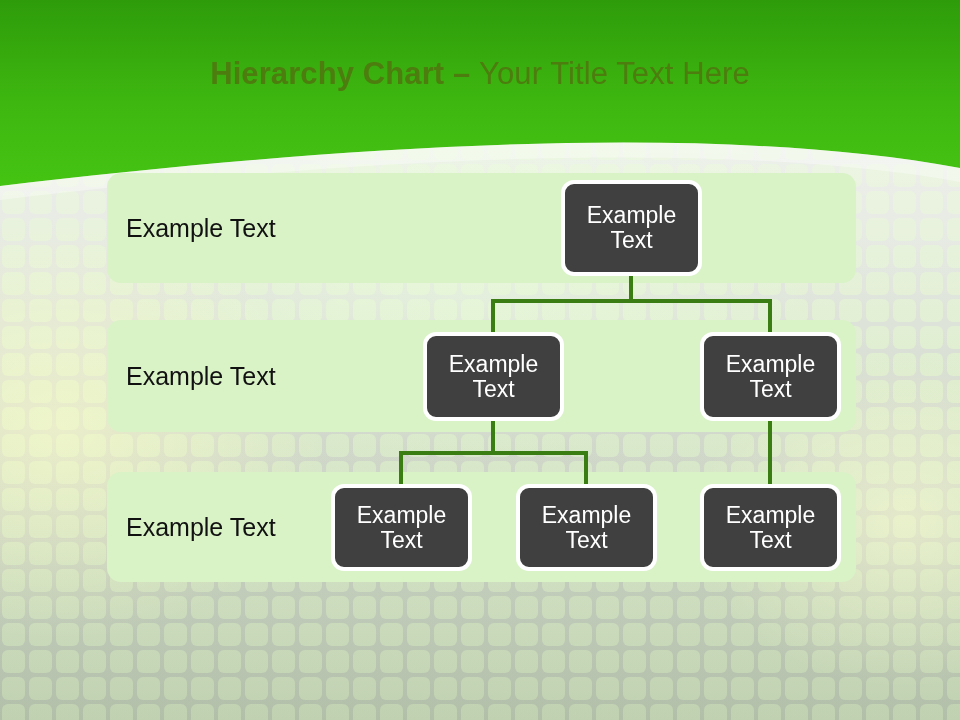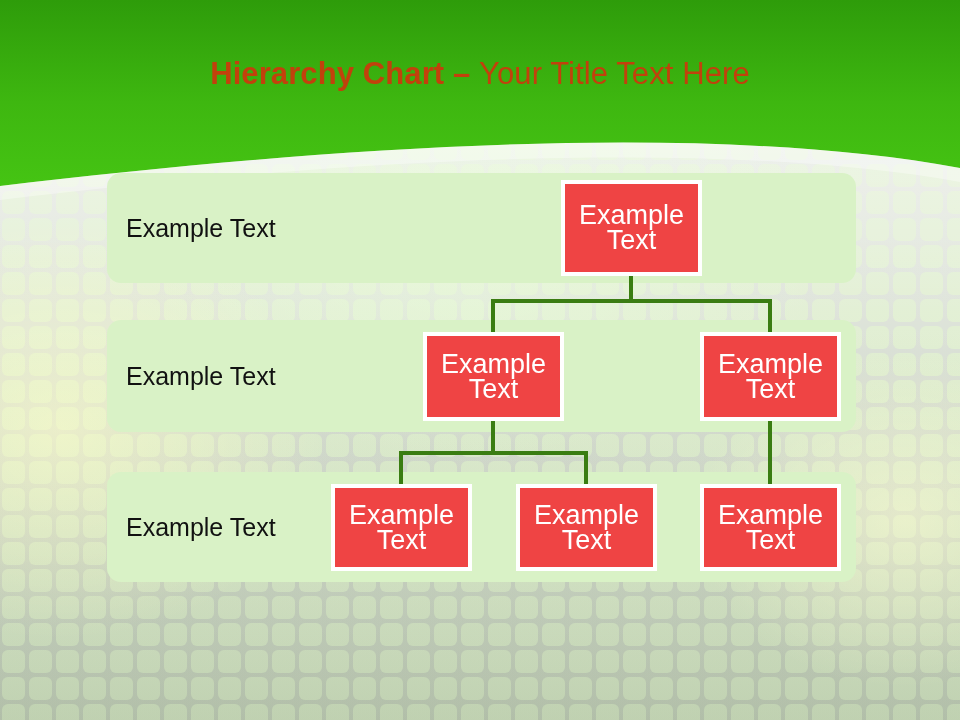--- a/index.html
+++ b/index.html
@@ -53,21 +53,21 @@
   }
   .header svg { display: block; }
 
   .title {
     position: absolute;
     left: 0;
     top: 54px;
     width: 960px;
     text-align: center;
     z-index: 6;
-    color: #c2410c;
+    color: #4d7c0f;
     font-size: 31px;
     line-height: 40px;
     white-space: nowrap;
     letter-spacing: 0.1px;
   }
   .title .strong { font-weight: bold; }
   .title .light  { font-weight: normal; }
 
   
   .panel {
@@ -98,29 +98,29 @@
     position: absolute;
     inset: 0;
     z-index: 14;
     pointer-events: none;
   }
 
   
   .node {
     position: absolute;
     z-index: 20;
-    background: #ef4444;
+    background: #404040;
     border: 4px solid #ffffff;
-    border-radius: 0;
+    border-radius: 13px;
     box-sizing: border-box;
     display: flex;
     align-items: center;
     justify-content: center;
     color: #ffffff;
-    font-size: 27px;
+    font-size: 23px;
     line-height: 25px;
     text-align: center;
     white-space: pre-line;
   }
 
   #node-r1c1 { left: 561px; top: 180px; width: 141px; height: 96px; }
 
   #node-r2c1 { left: 423px; top: 332px; width: 141px; height: 89px; }
   #node-r2c2 { left: 700px; top: 332px; width: 141px; height: 89px; }
 

